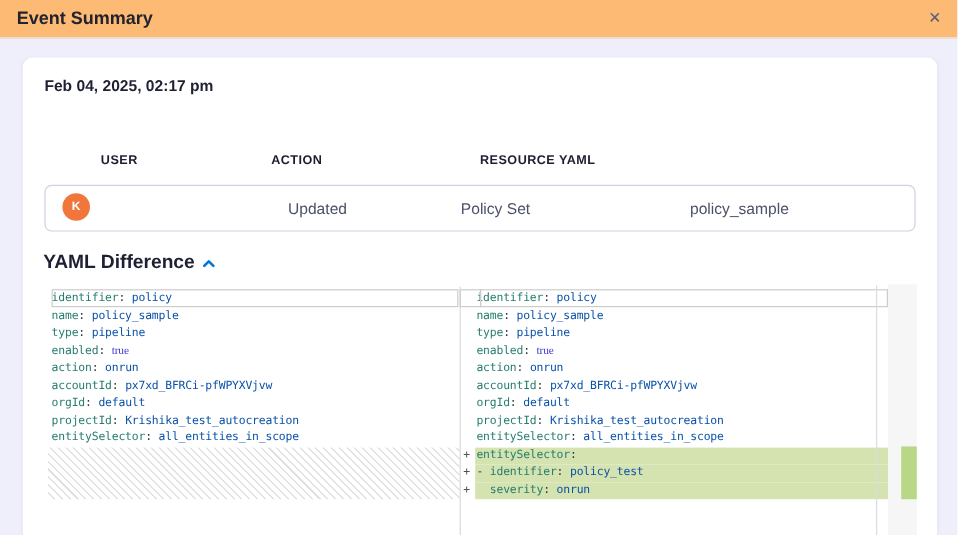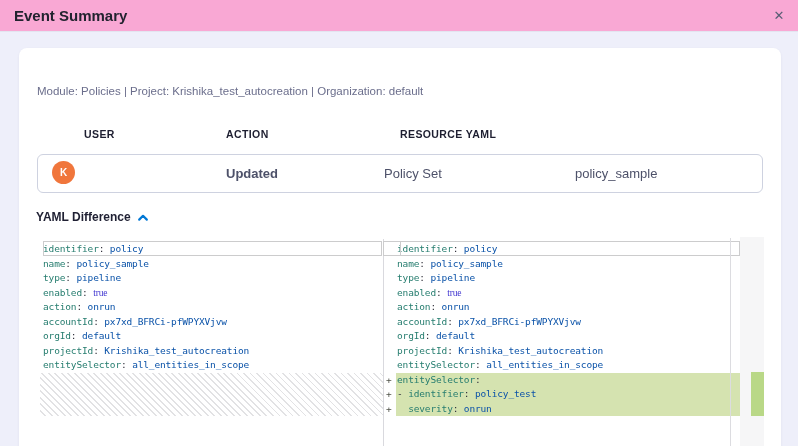--- a/index.html
+++ b/index.html
@@ -4,45 +4,45 @@
 <style>
   html,body{margin:0;padding:0;background:#ffffff;}
   *{box-sizing:border-box;}
   .modal{
     position:relative;width:798px;height:446px;overflow:hidden;
     background:#eeeffa;
     font-family:"Liberation Sans",sans-serif;
     -webkit-font-smoothing:antialiased;
   }
   
-  .hdr{position:absolute;left:0;top:0;width:798px;height:32px;background:#f9a8d4;
+  .hdr{position:absolute;left:0;top:0;width:798px;height:32px;background:#fdba74;
        border-bottom:1px solid #e3e5f0;z-index:10;}
   .hdr-title{position:absolute;left:14px;top:7px;font-size:15px;font-weight:700;color:#22232f;}
   .close-btn{position:absolute;right:8px;top:5px;width:22px;height:22px;border:none;background:transparent;
        color:#595e75;font-size:13px;line-height:22px;text-align:center;padding:0;cursor:pointer;
        font-family:"DejaVu Sans",sans-serif;}
   
   .card{position:absolute;left:19px;top:48px;width:762px;height:430px;background:#ffffff;
         border-radius:8px;box-shadow:0 1px 3px rgba(40,41,61,.06);z-index:1;}
   .date{position:absolute;left:37px;top:64px;font-size:13px;font-weight:700;color:#1f2132;z-index:2;}
   .meta{position:absolute;left:37px;top:85px;font-size:11.5px;color:#6b6e8c;z-index:2;}
   
   .th{position:absolute;top:128px;font-size:10.5px;font-weight:700;letter-spacing:.4px;color:#1d1e30;z-index:2;}
   .th-user{left:50px;margin-left:34px;} .th-action{left:226px;} .th-rtype{left:400px;} .th-rname{left:575px;margin-top:48px;}
   .rowbox{position:absolute;left:37px;top:154px;width:726px;height:39px;border:1px solid #ced2e0;
           border-radius:6px;background:#fff;z-index:2;}
   .avatar{position:absolute;left:52px;top:161px;width:23px;height:23px;border-radius:50%;
           background:#f0763c;color:#fff;font-size:10px;font-weight:700;line-height:23px;
           text-align:center;z-index:3;}
   .cell{position:absolute;top:166px;font-size:13px;color:#4d5169;z-index:3;}
-  .c-user{left:80px;} .c-action{left:226px;font-weight:bold;} .c-rtype{left:384px;} .c-rname{left:575px;}
+  .c-user{left:80px;} .c-action{left:240px;} .c-rtype{left:384px;} .c-rname{left:575px;}
   
   .yaml-toggle{position:absolute;left:36px;top:210px;z-index:3;background:transparent;border:none;
           padding:0;cursor:pointer;display:flex;align-items:center;gap:6px;}
-  .yaml-label{font-size:12px;font-weight:700;color:#1f2033;}
+  .yaml-label{font-size:16px;font-weight:700;color:#1f2033;}
   
   .pane-bg{position:absolute;top:237px;height:209px;background:#fff;z-index:1;}
   .pane-left-bg{left:20px;width:363px;}
   .pane-right-bg{left:384px;width:356px;}
   .code{font-family:"DejaVu Sans Mono",monospace;font-size:9.5px;letter-spacing:-0.15px;
         line-height:14.5px;white-space:pre;}
   .lline{position:absolute;left:20px;width:363px;height:14.5px;z-index:3;}
   .lline .lc{position:absolute;left:23px;right:0;top:0;bottom:0;padding-left:0;}
   .rline{position:absolute;left:384px;width:356px;height:14.5px;z-index:3;}
   .rline .lc{position:absolute;left:12px;right:0;top:0;bottom:0;padding-left:1px;}
@@ -66,21 +66,21 @@
 
 <div class="modal">
 
   <div class="hdr">
     <div class="hdr-title">Event Summary</div>
     <button class="close-btn">✕</button>
   </div>
 
   <div class="card"></div>
 
-  <div class="meta">Module: Policies | Project: Krishika_test_autocreation | Organization: default</div>
+  <div class="date">Feb 04, 2025, 02:17 pm</div>
 
   <div class="th th-user">USER</div>
   <div class="th th-action">ACTION</div>
   <div class="th th-rtype">RESOURCE YAML</div>
   <div class="th th-rname">RESOURCE NAME</div>
 
   <div class="rowbox"></div>
   <div class="avatar">K</div>
   <div class="cell c-action">Updated</div>
   <div class="cell c-rtype">Policy Set</div>

